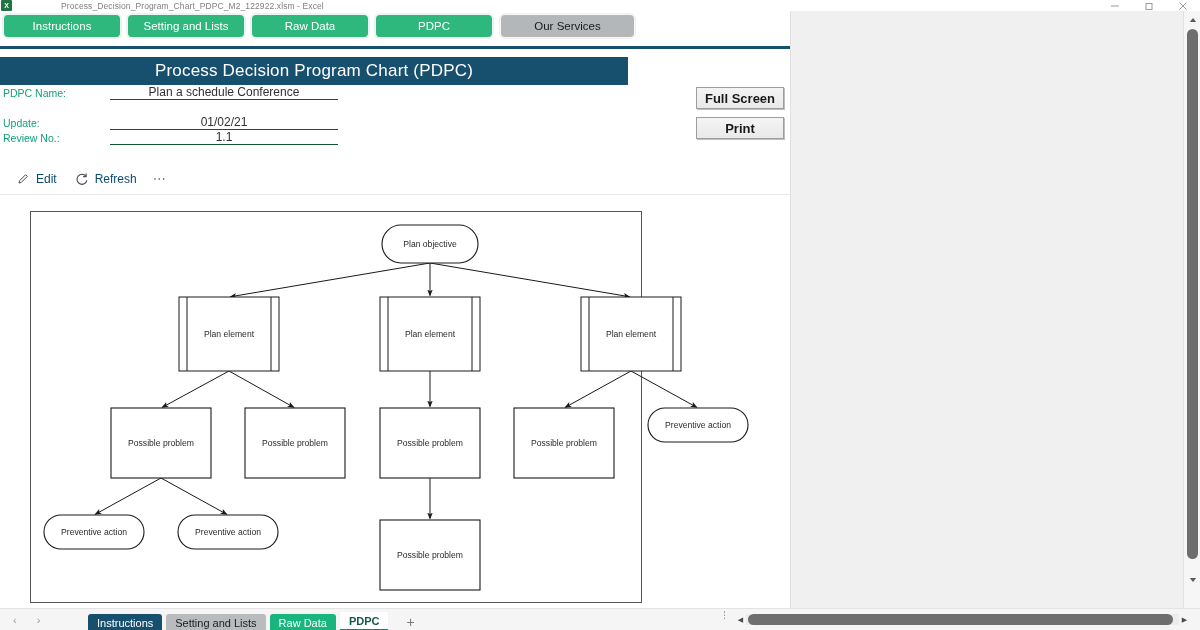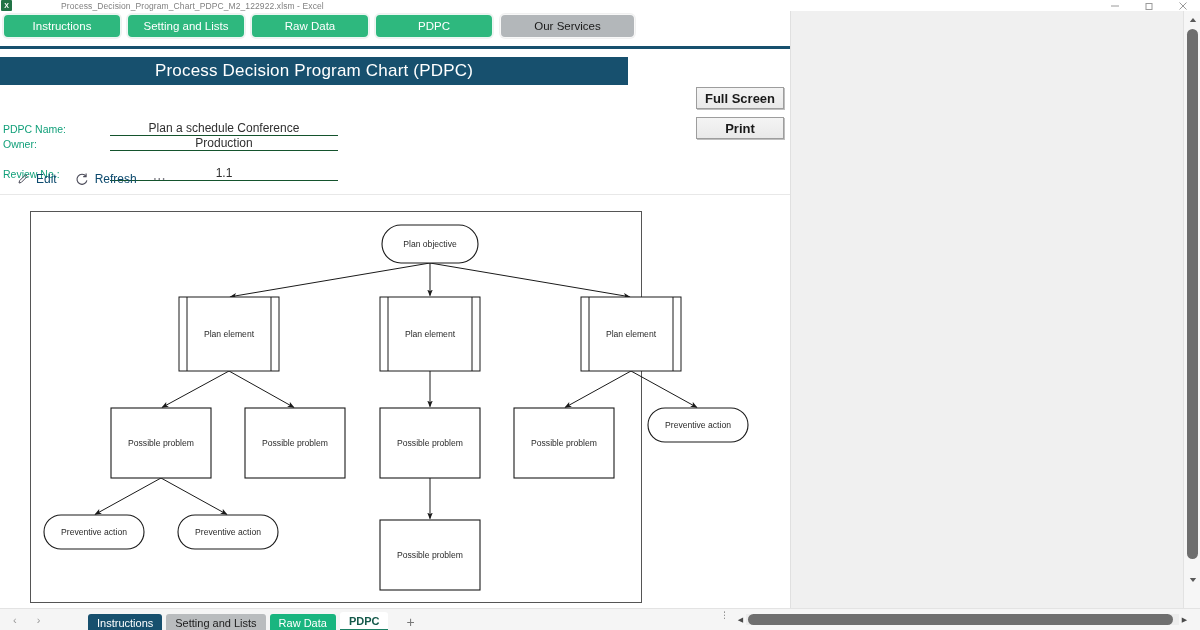--- a/index.html
+++ b/index.html
@@ -85,21 +85,21 @@
   .title-band span {
     color: #ffffff; font-size: 17px; letter-spacing: .2px;
   }
 
   
   .meta {
     position: absolute; left: 0; top: 74px; width: 790px; height: 66px;
   }
   .meta-row {
     position: absolute; left: 0; height: 15px;
-    display: flex; align-items: flex-end; margin-top: 36px;
+    display: flex; align-items: flex-end;
   }
   .meta-label {
     width: 110px; padding-left: 3px;
     font-size: 10.5px; color: #12a07a;
     line-height: 13px;
   }
   .meta-value {
     width: 228px; text-align: center;
     font-size: 12px; color: #303030;
     line-height: 13px;
@@ -274,23 +274,23 @@
 
     <div class="title-band">
       <span>Process Decision Program Chart (PDPC)</span>
     </div>
 
     <div class="meta">
       <div class="meta-row" style="top:0px;">
         <div class="meta-label">PDPC Name:</div>
         <div class="meta-value">Plan a schedule Conference</div>
       </div>
-      <div class="meta-row" style="top:15px;">
-        <div class="meta-label">Owner:</div>
-        <div class="meta-value">Production</div>
+      <div class="meta-row" style="top:30px;">
+        <div class="meta-label">Update:</div>
+        <div class="meta-value">01/02/21</div>
       </div>
       <div class="meta-row" style="top:45px;">
         <div class="meta-label">Review No.:</div>
         <div class="meta-value">1.1</div>
       </div>
     </div>
 
     <div class="sidebtn" style="left:696px;top:76px;">Full Screen</div>
     <div class="sidebtn" style="left:696px;top:106px;">Print</div>
 

